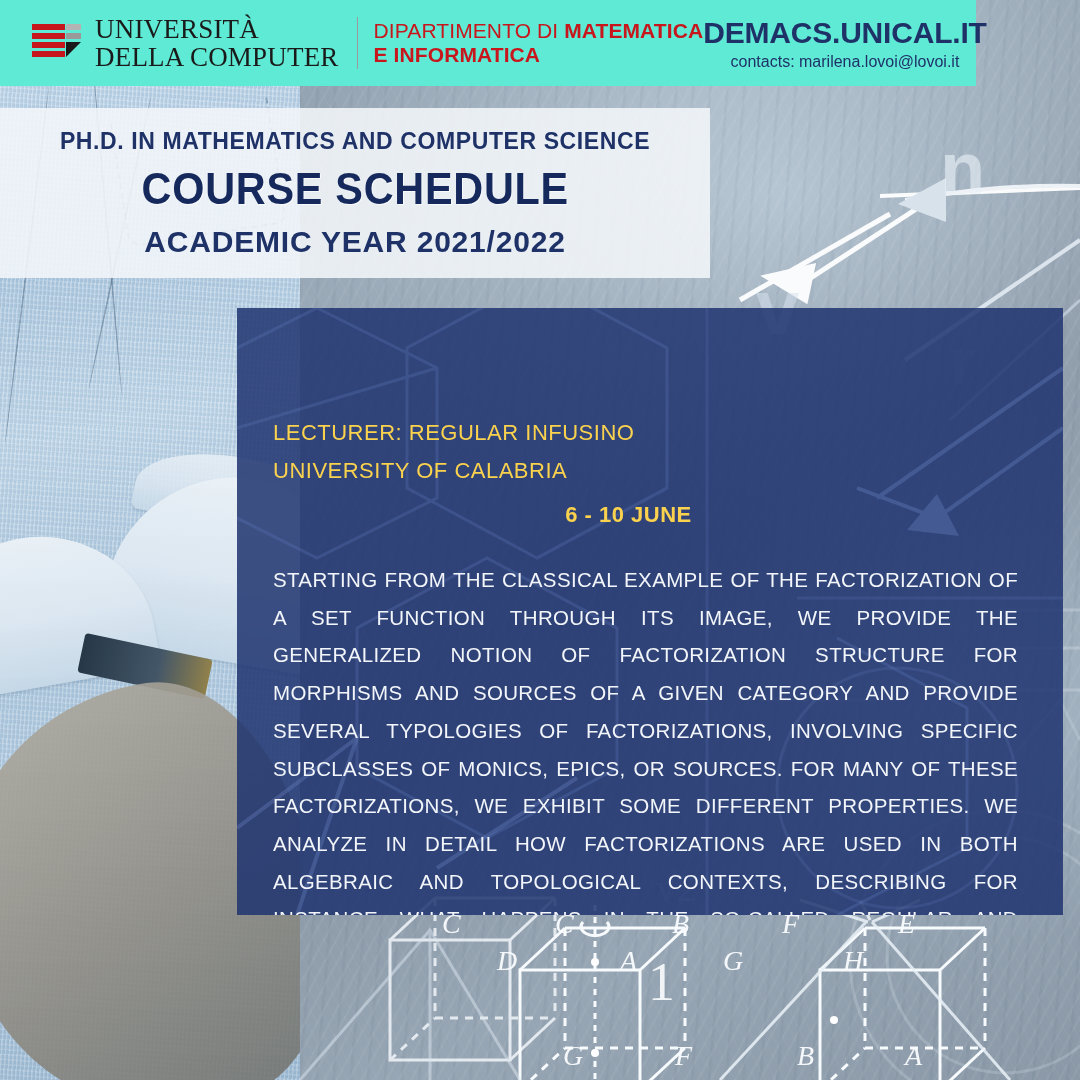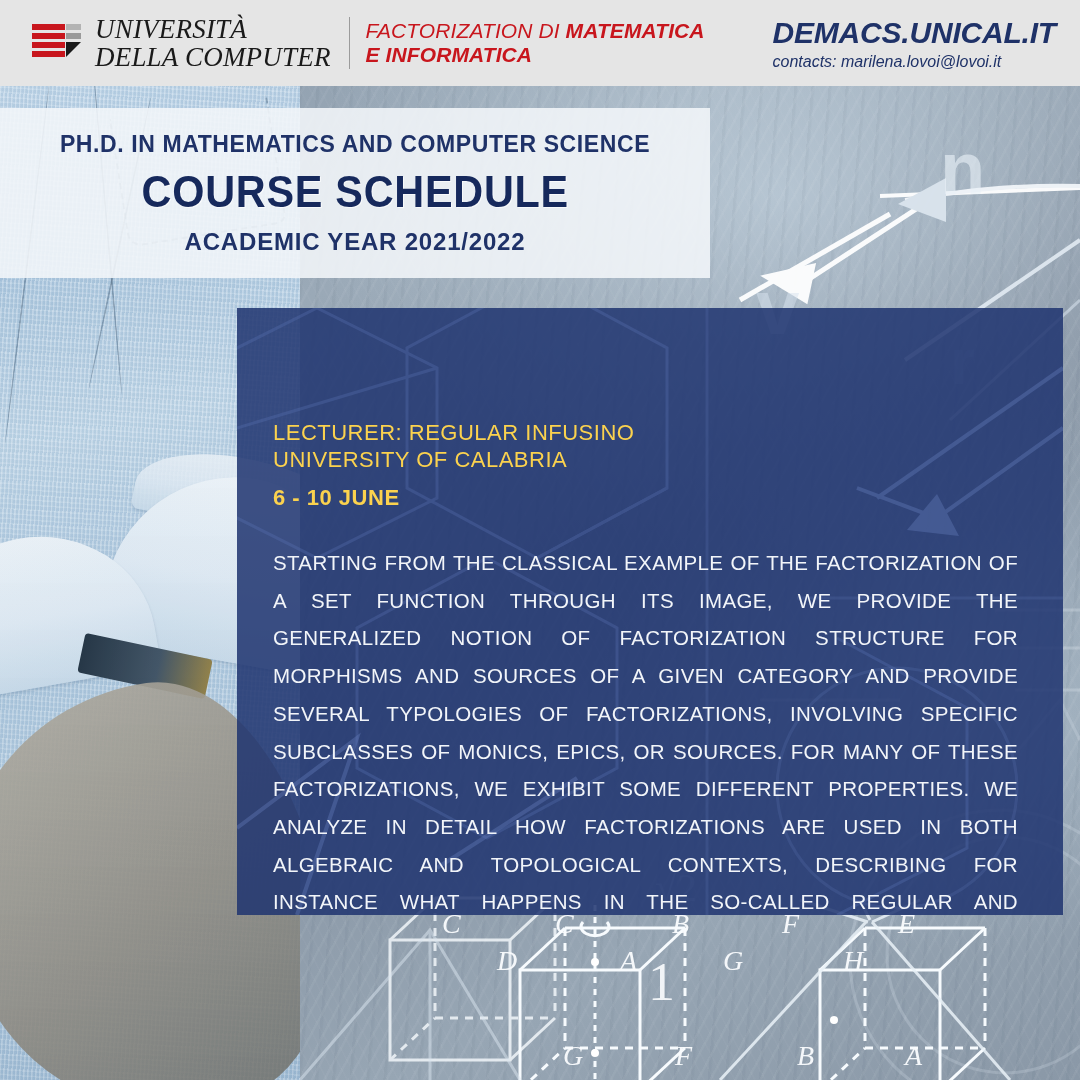--- a/index.html
+++ b/index.html
@@ -142,24 +142,23 @@
     font-family: "Liberation Serif", serif;
     font-style: italic;
     font-size: 28px;
     color: rgba(250,252,254,.95);
     user-select: none;
   }
 
   
   .header {
     position: absolute; left: 0; top: 0;
-    width: 1080px; height: 86px;
-    background: #e5e5e5;
+    width: 976px; height: 86px;
+    background: #5eead4;
     z-index: 20;
-    font-style: italic;
   }
   .header-inner {
     display: flex; align-items: center; height: 100%;
     padding: 0 14px 0 32px;
     justify-content: space-between;
   }
   .brand { display: flex; align-items: center; }
   .unical-mark {
     width: 50px; height: 44px; position: relative; margin-right: 13px;
   }
@@ -196,21 +195,21 @@
     margin: 0 16px 0 18px;
   }
   .dept {
     line-height: 1.12;
     white-space: nowrap;
   }
   .dept .l1 { font-size: 21px; color: #c8161d; letter-spacing: .1px; }
   .dept .l1 b { font-weight: 700; }
   .dept .l2 { font-size: 21px; color: #c8161d; font-weight: 700; letter-spacing: .1px; }
 
-  .site-block { text-align: left; padding-right: 10px; }
+  .site-block { text-align: center; padding-right: 10px; }
   .site-url {
     font-size: 30px; font-weight: 700; color: #1f3268; letter-spacing: -.2px;
     white-space: nowrap;
   }
   .site-contact {
     font-size: 16px; color: #1f3268; margin-top: 3px; white-space: nowrap;
   }
 
   
   .title-card {
@@ -228,21 +227,21 @@
     letter-spacing: .6px; margin-bottom: 6px;
   }
   .big-title {
     font-size: 45px; font-weight: 700; color: #16295c;
     letter-spacing: .8px;
     transform: scaleX(.92);
     text-shadow: 1px 1px 0 rgba(255,255,255,.65);
     margin: 2px 0 10px;
   }
   .year {
-    font-size: 24px; font-weight: 700; color: #1f3268; letter-spacing: .8px;
+    font-size: 30px; font-weight: 700; color: #1f3268; letter-spacing: .8px;
   }
 
   
   .panel {
     position: absolute;
     left: 237px; top: 308px;
     width: 826px; height: 607px;
     background: rgba(31, 52, 112, .86);
     z-index: 14;
     overflow: hidden;
@@ -261,28 +260,28 @@
     line-height: 1.22;
     padding: 0 52px;
   }
   .lecturer {
     color: #fbd24e;
     font-size: 22px;
     letter-spacing: .5px;
     line-height: 1.18;
     margin-top: 52px;
   }
-  .lecturer div + div { margin-top: 1px; }
+  .lecturer div + div { margin-top: 12px; }
   .dates {
     color: #fbd24e;
     font-size: 22px;
     font-weight: 700;
     letter-spacing: .5px;
-    text-align: left;
-    margin-top: 12px;
+    text-align: center;
+    margin-top: 18px;
     padding-right: 44px;
   }
   .abstract {
     color: #f2f5f9;
     font-size: 20.5px;
     letter-spacing: .35px;
     line-height: 1.84;
     text-align: justify;
     text-align-last: left;
     margin-top: 33px;
@@ -418,21 +417,21 @@
             <div class="g2"></div>
             <div class="tri"></div>
         </div>
         <div class="uni-name">
           <div>UNIVERSITÀ</div>
           <div>DELLA COMPUTER</div>
         </div>
         <div class="vrule"></div>
         <div class="dept">
           <div class="l1">
-            <span>FACTORIZATION DI </span><b>MATEMATICA</b>
+            <span>DIPARTIMENTO DI </span><b>MATEMATICA</b>
           </div>
           <div class="l2">E INFORMATICA</div>
         </div>
       </div>
 
       <div class="site-block">
         <div class="site-url">DEMACS.UNICAL.IT</div>
         <div class="site-contact">contacts: marilena.lovoi@lovoi.it</div>
       </div>
     </div>

